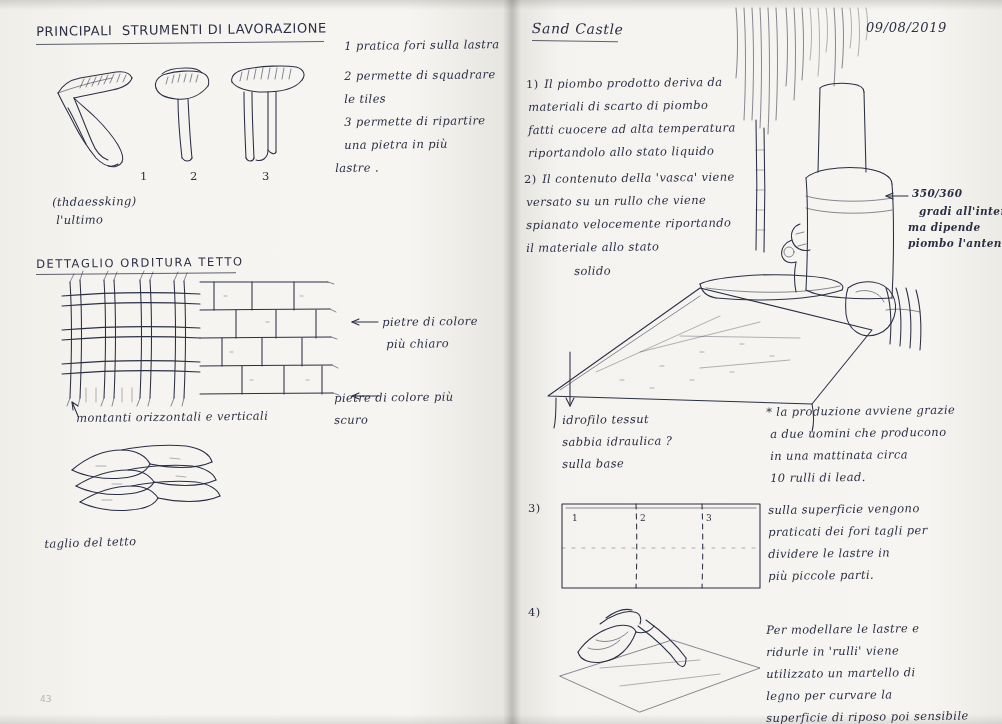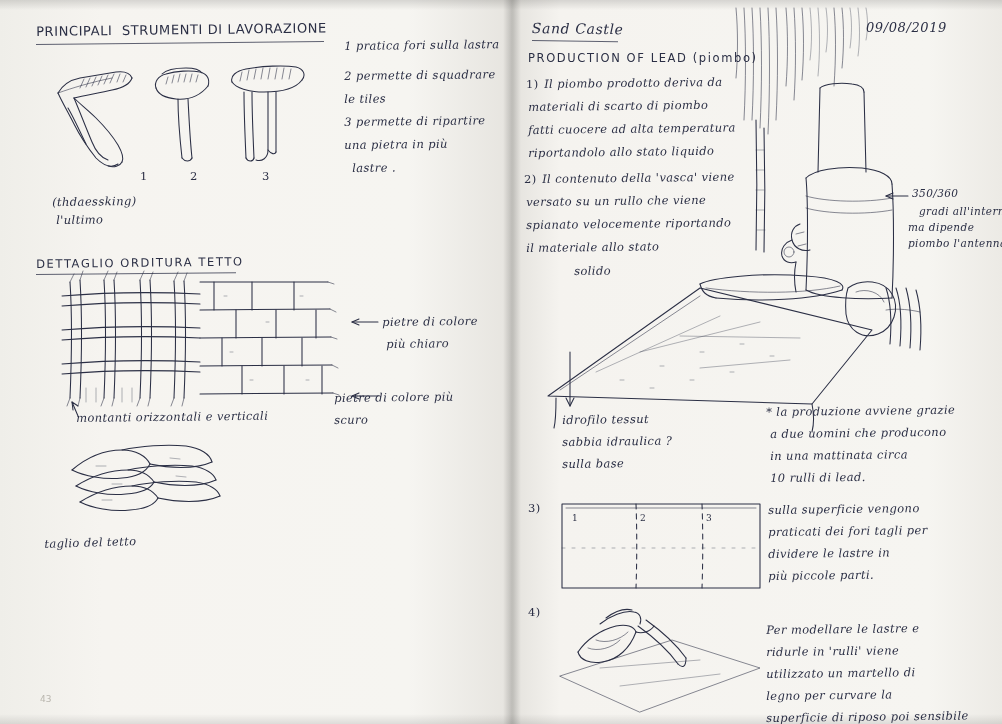--- a/index.html
+++ b/index.html
@@ -49,21 +49,21 @@
     letter-spacing: 0.4px;
     white-space: pre;
     transform-origin: left top;
   }
   .hw.caps {
     font-style: normal;
     font-family: "DejaVu Sans", sans-serif;
     letter-spacing: 1.6px;
     font-size: 11.5px;
   }
-  .hw.small { font-size: 10.5px; line-height: 14px; }
+  .hw.small { font-size: 10.5px; line-height: 14px; font-weight: bold; }
   .hw.tiny  { font-size: 9px; line-height: 12px; }
   .hw.num   { font-style: normal; font-family: "DejaVu Serif", serif; }
   .hw.head  { font-size: 13px; letter-spacing: 0.6px; }
   .tilt2 { transform: rotate(-0.7deg); }
   .tilt3 { transform: rotate(-1.8deg); }
   .tiltp { transform: rotate(0.8deg); }
 
   
   .rule {
     position: absolute;
@@ -160,21 +160,21 @@
   <div class="hw num" style="left:262px; top:168px;">3</div>
 
   <div class="hw tilt2" style="left:52px; top:194px;">(thdaessking)</div>
   <div class="hw tilt2" style="left:56px; top:212px;">l'ultimo</div>
 
   <div class="hw tilt2" style="left:344px; top:38px;">1 pratica fori sulla lastra</div>
   <div class="hw tilt2" style="left:344px; top:68px;">2 permette di squadrare</div>
   <div class="hw tilt2" style="left:344px; top:91px;">le tiles</div>
   <div class="hw tilt2" style="left:344px; top:114px;">3 permette di ripartire</div>
   <div class="hw tilt2" style="left:344px; top:137px;">una pietra in più</div>
-  <div class="hw tilt2" style="left:352px; top:160px;text-align:center;">lastre .</div>
+  <div class="hw tilt2" style="left:335px; top:160px;text-align:center;">lastre .</div>
 
   <div class="hw caps tilt2" style="left:36px; top:256px;">DETTAGLIO ORDITURA TETTO</div>
   <div class="rule" style="left:36px; top:274px; width:200px; transform: rotate(-0.5deg);"></div>
 
   <svg class="ink" width="1002" height="724">
 
     <path d="M70 282 C 72 312, 72 350, 70 398"></path>
     <path d="M80 280 C 82 312, 82 352, 80 398"></path>
     <path d="M104 280 C 106 312, 106 352, 104 398"></path>
     <path d="M114 280 C 116 312, 116 352, 114 398"></path>
@@ -249,21 +249,20 @@
   </svg>
 
   <div class="hw tilt3" style="left:44px; top:536px;">taglio del tetto</div>
 
   <div class="pagenum">43</div>
 
   <div class="hw head tiltp" style="left:532px; top:20px; font-size:14px;">Sand Castle</div>
   <div class="rule" style="left:532px; top:40px; width:86px; transform: rotate(0.8deg);"></div>
   <div class="hw head" style="left:866px; top:20px; font-size:13px;">09/08/2019</div>
 
-  <div class="hw caps" style="left:528px; top:50px;">PRODUCTION OF LEAD (piombo)</div>
 
   <div class="hw num" style="left:526px; top:76px;">1)</div>
   <div class="hw tilt2" style="left:544px; top:76px;">Il piombo prodotto deriva da</div>
   <div class="hw tilt2" style="left:528px; top:99px;">materiali di scarto di piombo</div>
   <div class="hw tilt2" style="left:528px; top:122px;">fatti cuocere ad alta temperatura</div>
   <div class="hw tilt2" style="left:528px; top:145px;">riportandolo allo stato liquido</div>
 
   <div class="hw num" style="left:524px; top:171px;">2)</div>
   <div class="hw tilt2" style="left:542px; top:171px;">Il contenuto della 'vasca' viene</div>
   <div class="hw tilt2" style="left:526px; top:194px;">versato su un rullo che viene</div>

